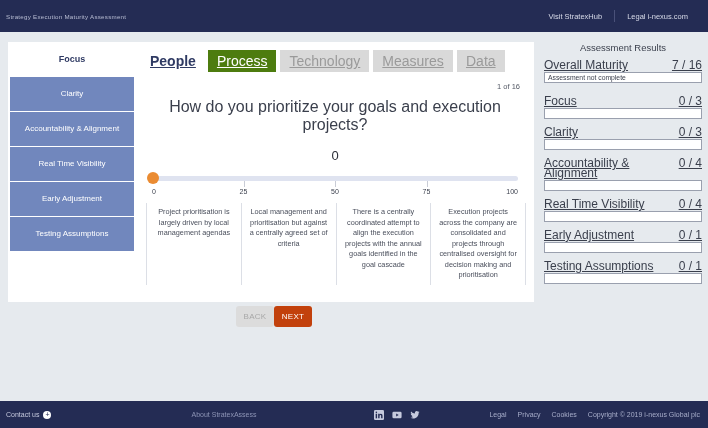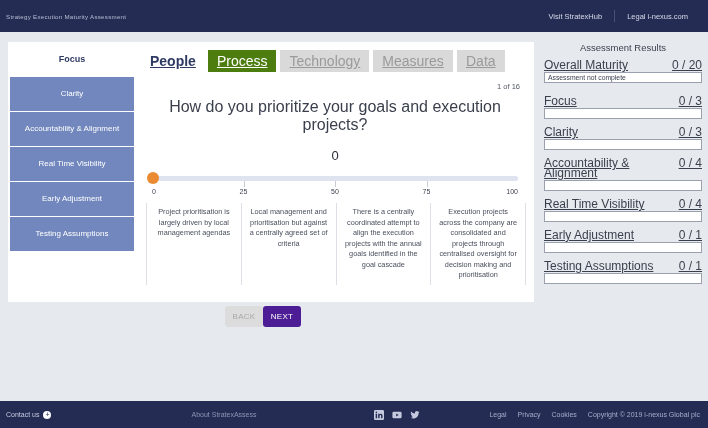--- a/index.html
+++ b/index.html
@@ -96,30 +96,30 @@
   .answers { display: flex; margin: 8px 8px 0 10px; }
   .answer {
     flex: 1; padding: 4px 6px; text-align: center;
     font-size: 7.3px; line-height: 10.5px; color: #4a4f5c;
     border-left: 1px solid #dcdfe6;
   }
   .answer:last-child { border-right: 1px solid #dcdfe6; }
 
   
   .navbtns {
-    position: absolute; left: 0; top: 306px; width: 526px;
+    position: absolute; left: 11px; top: 306px; width: 526px;
     display: flex; justify-content: center; 
   }
   .btn {
     width: 38px; height: 21px; border-radius: 3px;
     display: flex; align-items: center; justify-content: center;
     font-size: 8px; letter-spacing: 0.3px;
   }
   .btn.back { background: #dcdcdc; color: #a8a8a8; }
-  .btn.next { background: #4c1d95; color: #ffffff; }
+  .btn.next { background: #c2410c; color: #ffffff; }
 
   
   .results {
     position: absolute; left: 544px; top: 42px; width: 158px;
   }
   .results-title {
     text-align: center; font-size: 9.5px; color: #3a3f4c; margin-bottom: 7px;
   }
   .res-row {
     display: flex; justify-content: space-between; align-items: flex-start;
@@ -228,21 +228,21 @@
     <div class="btn back">BACK</div>
     <div class="btn next">NEXT</div>
   </div>
 
   <div class="results">
     <div class="results-title">Assessment Results</div>
 
     <div class="res-group">
       <div class="res-row">
         <div class="res-label">Overall Maturity</div>
-        <div class="res-score">0 / 20</div>
+        <div class="res-score">7 / 16</div>
       </div>
       <div class="res-bar">
         <span>Assessment not complete</span>
       </div>
     </div>
 
     <div class="res-gap"></div>
 
     <div class="res-group">
       <div class="res-row">

